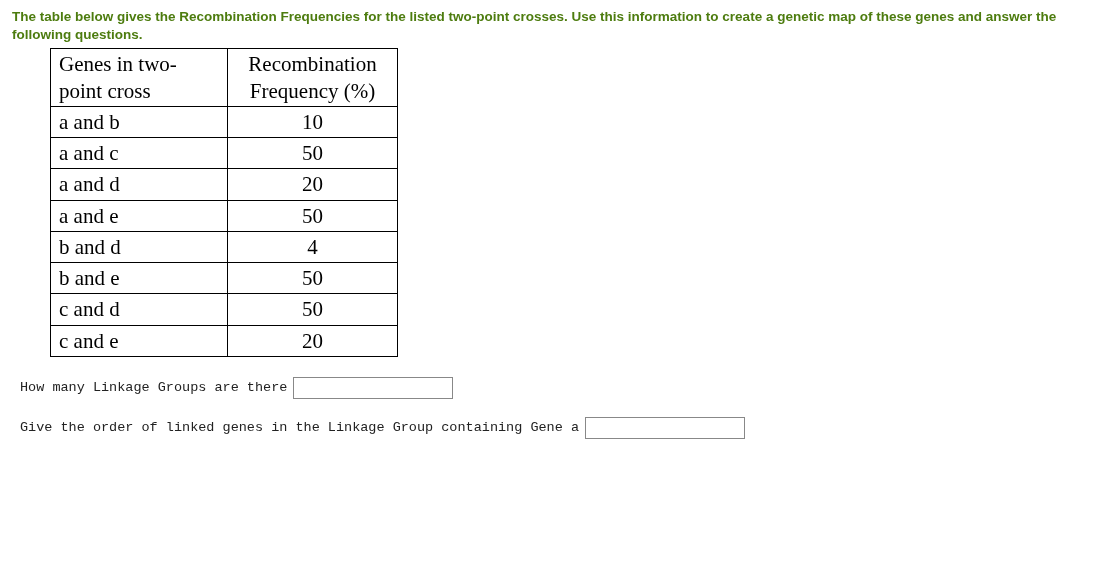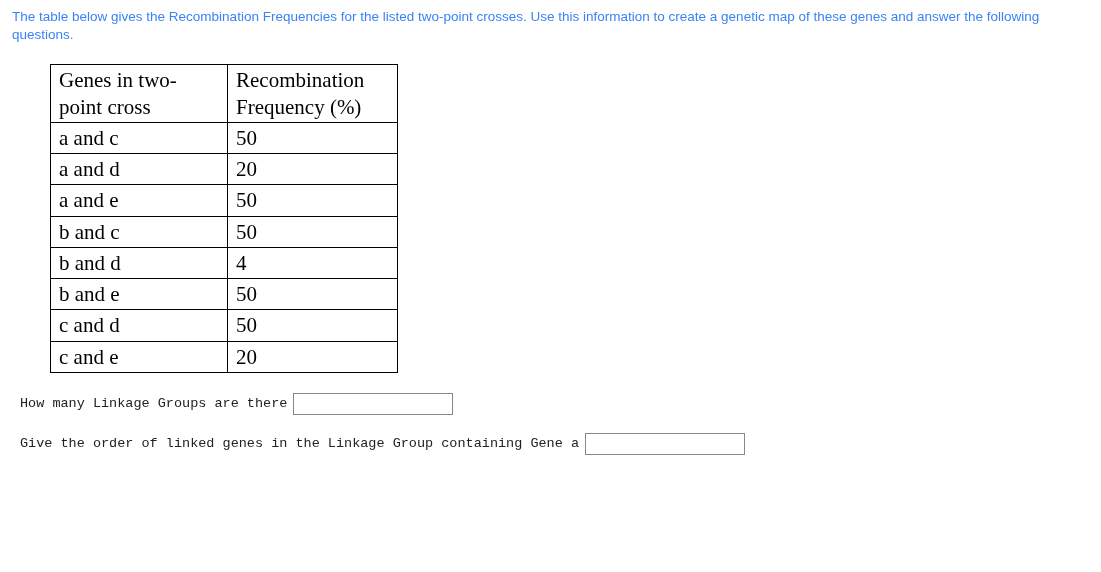--- a/index.html
+++ b/index.html
@@ -11,22 +11,23 @@
       font-family: Arial, Helvetica, sans-serif;
       background: #ffffff;
       width: 1101px;
       height: 572px;
       padding: 8px 12px;
       color: #000;
     }
     .instructions {
       font-size: 13.5px;
       line-height: 1.35;
-      margin-bottom: 20px;
-      color: #3b82f6;
+      margin-bottom: 4px;
+      color: #4d7c0f;
+      font-weight: bold;
     }
     .table-wrap {
       margin-left: 38px;
       margin-bottom: 20px;
     }
     table {
       border-collapse: collapse;
       font-family: "Times New Roman", Times, serif;
     }
     td {
@@ -34,20 +35,21 @@
       padding: 2px 8px;
       font-size: 21px;
       line-height: 1.25;
       vertical-align: top;
     }
     td.col1 {
       width: 177px;
     }
     td.col2 {
       width: 170px;
+      text-align: center;
     }
     .question-row {
       display: flex;
       align-items: center;
       margin-left: 8px;
       margin-bottom: 18px;
       font-size: 13.5px;
       color: #222;
     }
     .question-row .label {
@@ -70,33 +72,33 @@
 <p class="instructions">The table below gives the Recombination Frequencies for the listed two-point crosses. Use this information to create a genetic map of these genes and answer the following questions.</p>
 
 <div class="table-wrap">
   <table>
     <tbody>
         <tr>
       <td class="col1">Genes in two-point cross</td>
       <td class="col2">Recombination Frequency (%)</td>
     </tr>
     <tr>
+      <td class="col1">a and b</td>
+      <td class="col2">10</td>
+    </tr>
+    <tr>
       <td class="col1">a and c</td>
       <td class="col2">50</td>
     </tr>
     <tr>
       <td class="col1">a and d</td>
       <td class="col2">20</td>
     </tr>
     <tr>
       <td class="col1">a and e</td>
-      <td class="col2">50</td>
-    </tr>
-    <tr>
-      <td class="col1">b and c</td>
       <td class="col2">50</td>
     </tr>
     <tr>
       <td class="col1">b and d</td>
       <td class="col2">4</td>
     </tr>
     <tr>
       <td class="col1">b and e</td>
       <td class="col2">50</td>
     </tr>

